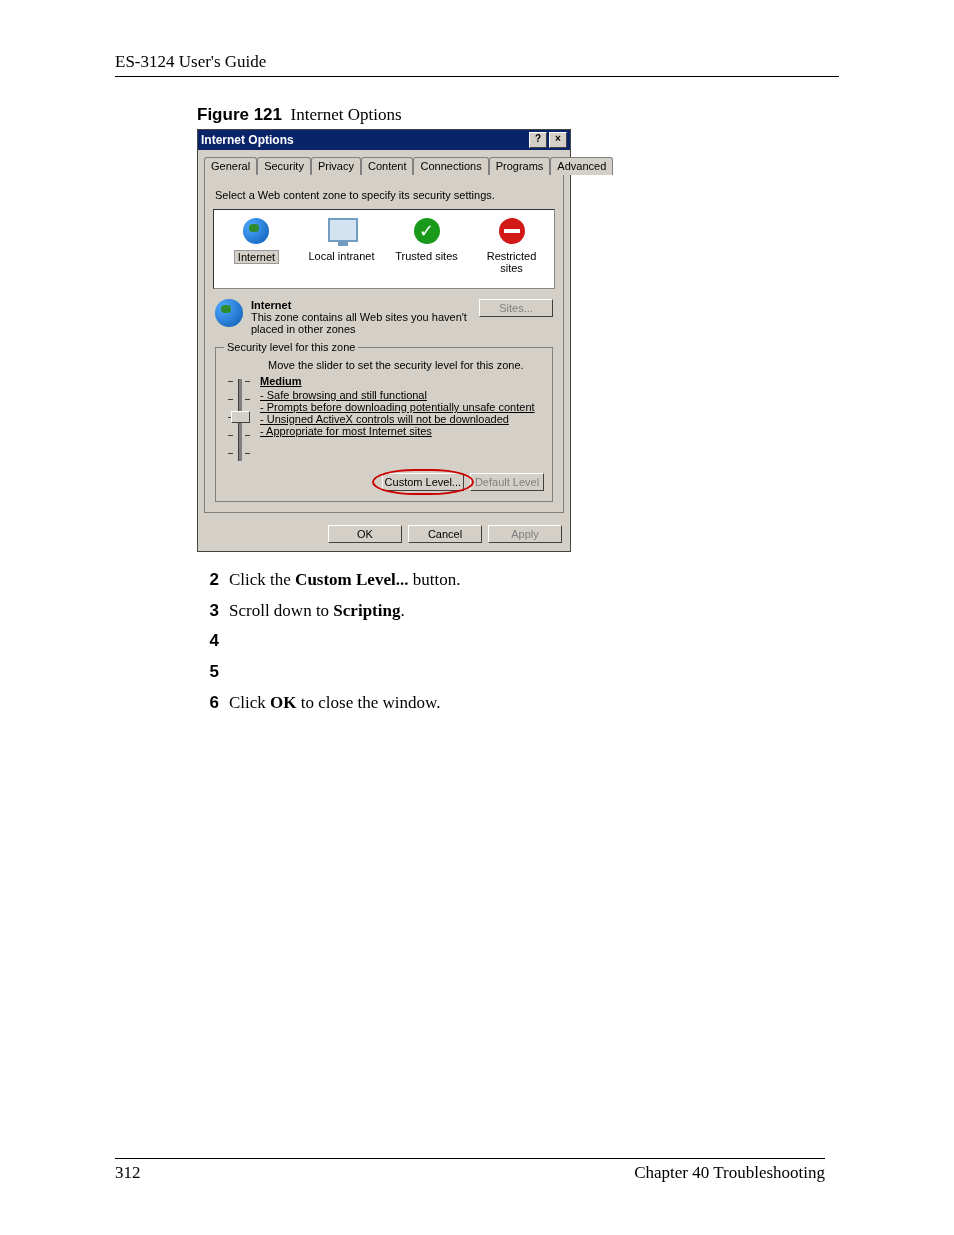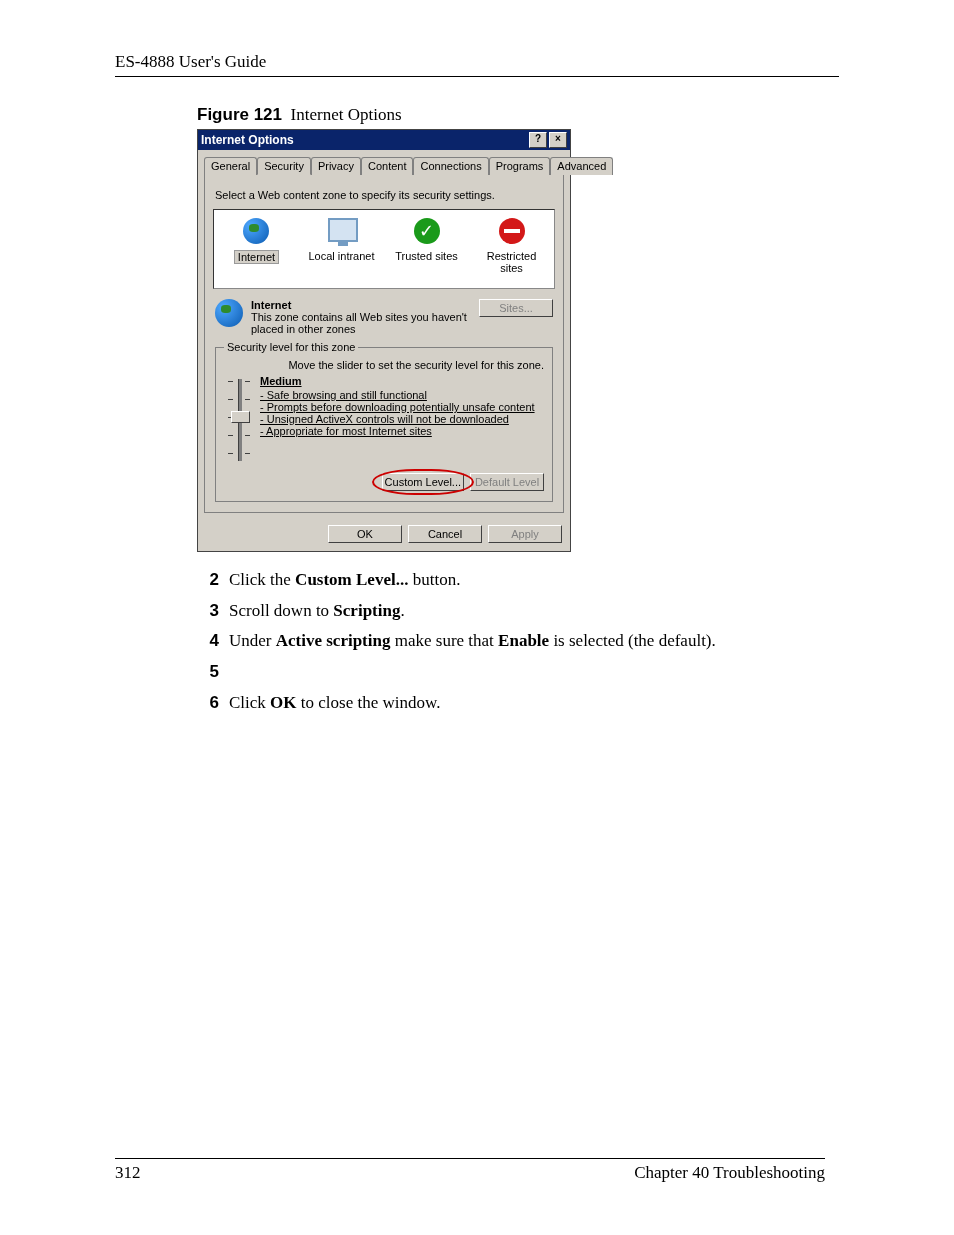--- a/index.html
+++ b/index.html
@@ -144,21 +144,21 @@
   
   .footer-area{
     position:absolute;left:115px;right:129px;top:1158px;
   }
   .footer-line{border-top:1.5px solid #000;padding-top:4px;display:flex;justify-content:space-between;font-size:17px;}
 </style>
 </head>
 <body>
 
 <div class="page">
-  <div class="header-line">ES-4888 User's Guide</div>
+  <div class="header-line">ES-3124 User's Guide</div>
 
   <div class="figure-caption">
     <span class="figbold">Figure 121</span>&nbsp;&nbsp;<span>Internet Options</span>
   </div>
 
   <div class="dialog-wrap">
     <div class="dialog">
       <div class="titlebar">
         <span class="title-text">Internet Options</span>
         <div class="winbtn">?</div>
@@ -209,21 +209,21 @@
           <div class="globe" style="width:28px;height:28px;flex:none;"></div>
           <div class="txt">
             <div class="ztitle">Internet</div>
             <div>This zone contains all Web sites you haven't placed in other zones</div>
           </div>
           <div class="wbtn disabled">Sites...</div>
         </div>
 
         <fieldset class="sec">
           <legend>Security level for this zone</legend>
-          <div style="margin-left:44px;text-align:right;">Move the slider to set the security level for this zone.</div>
+          <div style="margin-left:44px;">Move the slider to set the security level for this zone.</div>
           <div class="slider-row">
             <div class="slider">
               <div class="rail"></div>
               <div class="tick" style="top:6px"></div>
                 <div class="tickr" style="top:6px"></div>
               <div class="tick" style="top:24px"></div>
                 <div class="tickr" style="top:24px"></div>
               <div class="tick" style="top:42px"></div>
                 <div class="tickr" style="top:42px"></div>
               <div class="tick" style="top:60px"></div>
@@ -263,21 +263,20 @@
     <div class="step">
       <span class="num">2</span>
       <span class="txt"><span>Click the </span><b>Custom Level...</b><span> button.</span></span>
     </div>
     <div class="step">
       <span class="num">3</span>
       <span class="txt"><span>Scroll down to </span><b>Scripting</b><span>.</span></span>
     </div>
     <div class="step">
       <span class="num">4</span>
-      <span class="txt"><span>Under </span><b>Active scripting</b><span> make sure that </span><b>Enable</b><span> is selected (the default).</span></span>
     </div>
     <div class="step">
       <span class="num">5</span>
     </div>
     <div class="step">
       <span class="num">6</span>
       <span class="txt"><span>Click </span><b>OK</b><span> to close the window.</span></span>
     </div>
   </div>
 </div>

